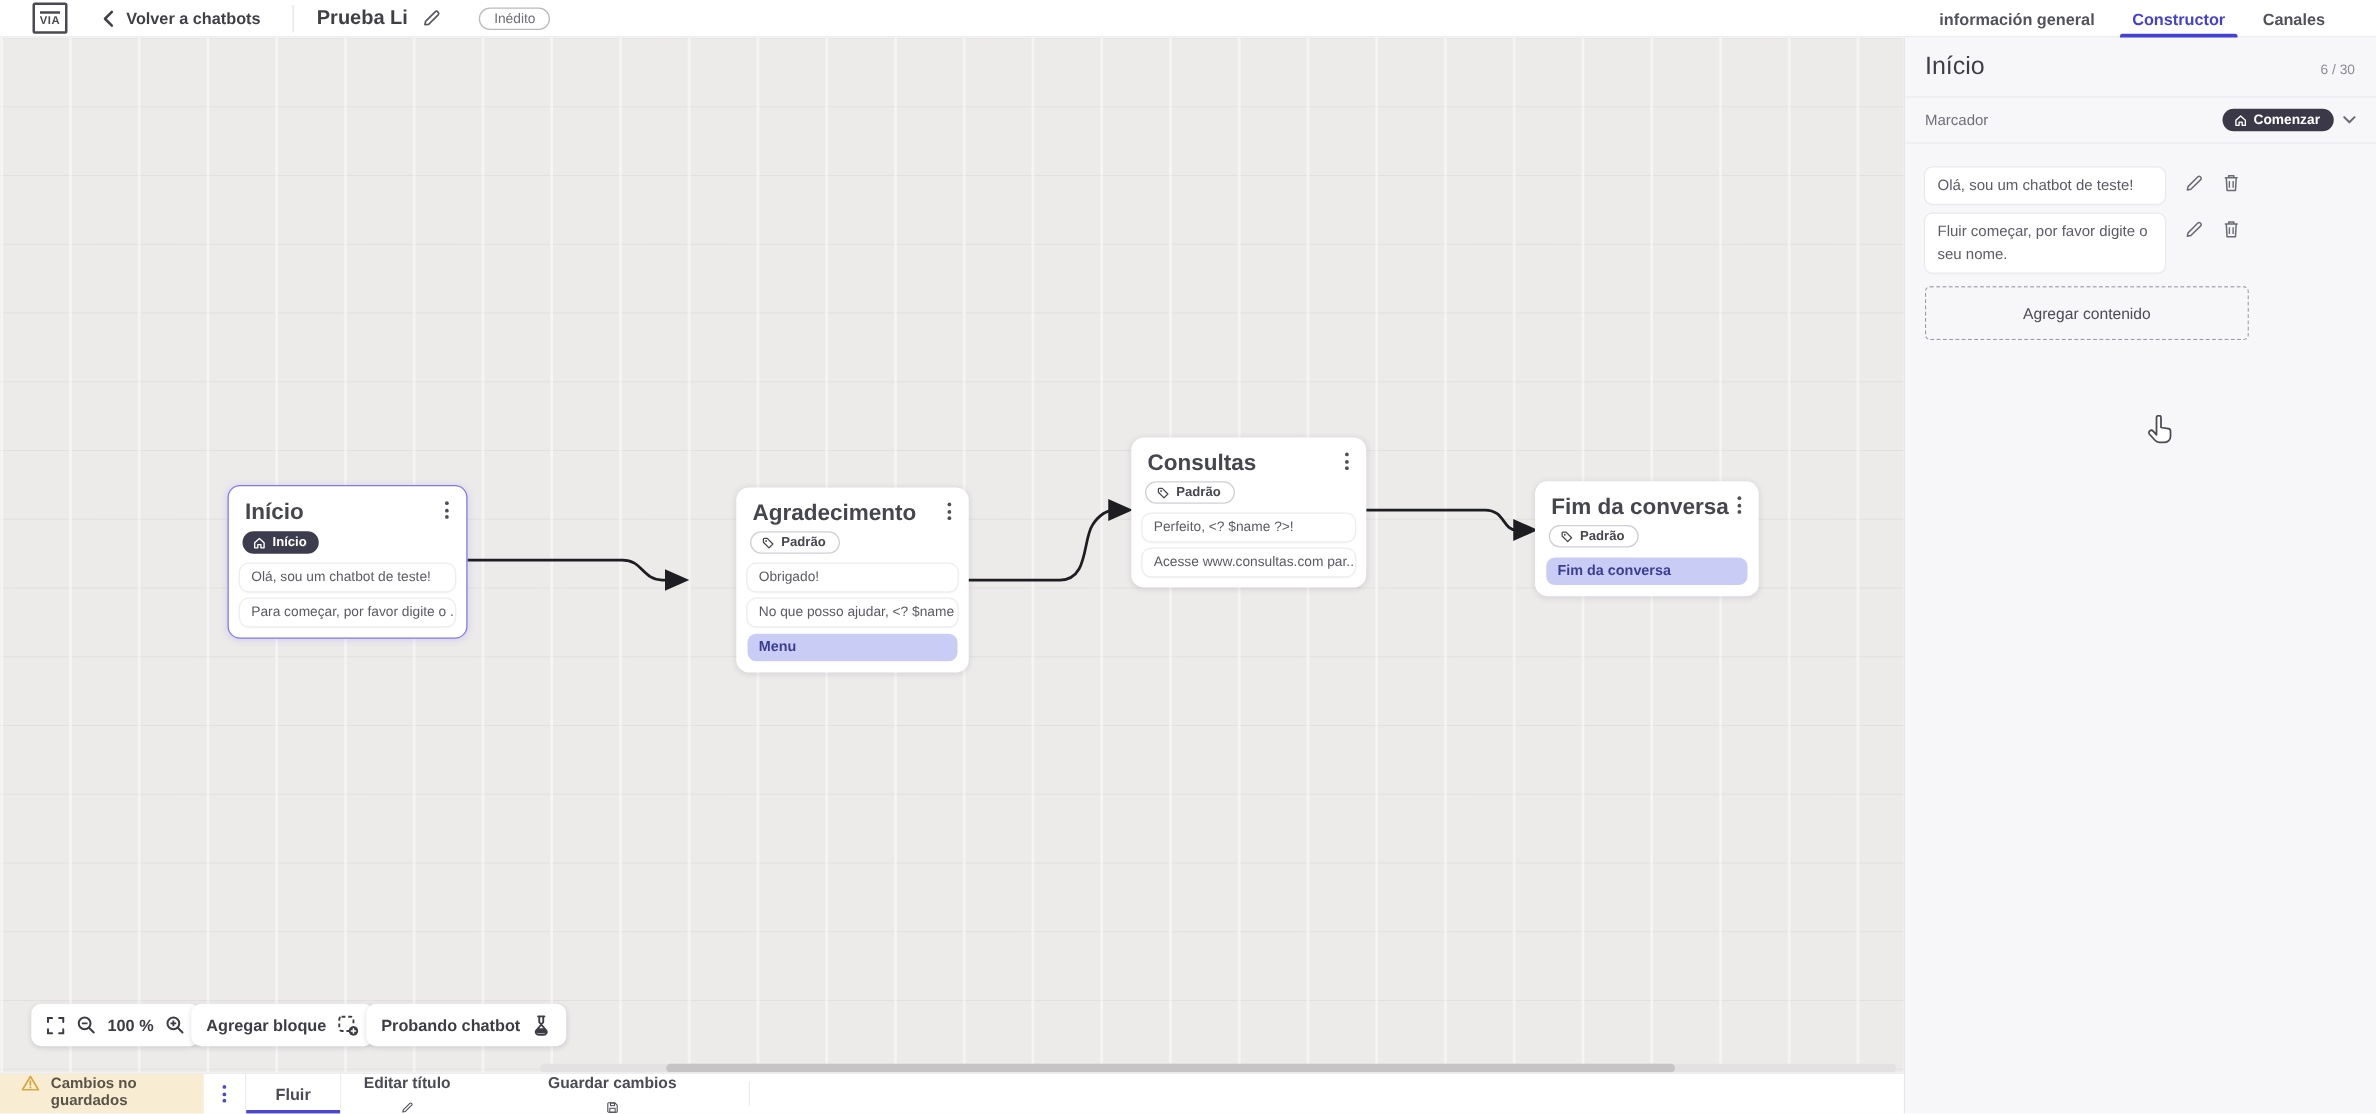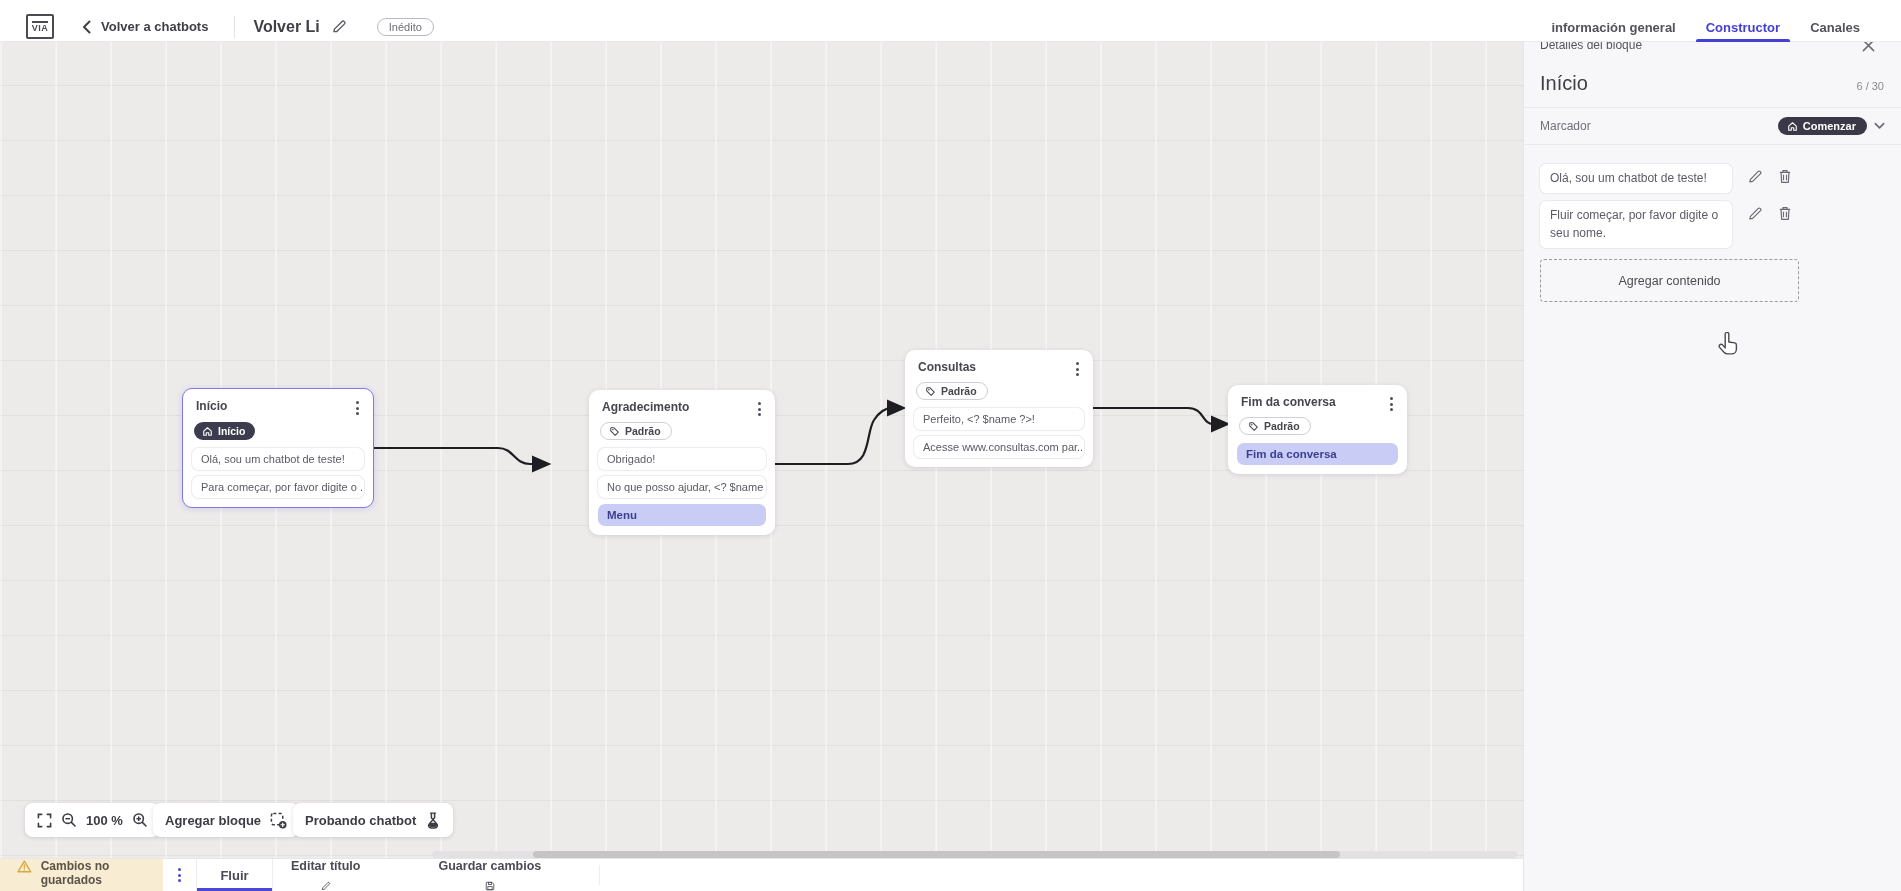--- a/index.html
+++ b/index.html
@@ -1,21 +1,21 @@
 <!DOCTYPE html>
 <html><head>
 <meta charset="utf-8">
 <style>
   * { margin:0; padding:0; box-sizing:border-box; }
   html,body { width:1901px; height:891px; overflow:hidden; }
   body { font-family:"Liberation Sans", sans-serif; }
   .root { position:relative; width:1901px; height:891px; background:#fff; overflow:hidden; }
 
   
-  .topbar { position:absolute; left:0; top:12px; width:1901px; height:30px; background:#fff;
+  .topbar { position:absolute; left:0; top:0; width:1901px; height:30px; background:#fff;
             border-bottom:1px solid #e9e9ee; display:flex; align-items:center; z-index:30; }
   .logo-box { width:28px; height:25px; margin-left:26px; border:2px solid #4a4a52; border-radius:2px;
               display:flex; flex-direction:column; align-items:center; justify-content:center; background:#fff; }
   .logo-box .bar { width:16px; height:3px; border-bottom:2px solid #4a4a52; margin-bottom:1px; }
   .logo-box .txt { font-size:9px; font-weight:bold; letter-spacing:.5px; color:#4a4a52; line-height:1; }
   .back-wrap { display:flex; align-items:center; gap:10px; margin-left:28px; cursor:pointer; }
   .back-label { font-size:13px; font-weight:bold; color:#3f3f46; }
   .tb-divider { width:1px; height:22px; background:#e2e2e6; margin:0 18px 0 26px; }
   .doc-title { font-size:16px; font-weight:bold; color:#3f3f46; }
   .edit-pencil { margin-left:12px; cursor:pointer; display:flex; }
@@ -36,21 +36,21 @@
               linear-gradient(to bottom, rgba(160,155,155,.14) 1px, transparent 1px),
               linear-gradient(to right, rgba(160,155,155,.10) 1px, transparent 1px);
             background-size:55px 55px; }
   .connectors { position:absolute; left:0; top:0; width:1523px; height:828px; pointer-events:none; }
 
   
   .block { position:absolute; background:#fff; border-radius:10px; padding:10px 9px 9px 9px;
            box-shadow:0 1px 5px rgba(40,40,70,.13); }
   .block.selected { border:1.5px solid #7f78ea; box-shadow:0 1px 6px rgba(90,80,220,.18); }
   .card-head { display:flex; align-items:flex-start; justify-content:space-between; padding:0 2px 0 4px; }
-  .card-title { font-size:12px; font-weight:bold; color:#46464f; }
+  .card-title { font-size:18px; font-weight:bold; color:#46464f; }
   .kebab { display:flex; flex-direction:column; gap:2.6px; padding:2px 3px; cursor:pointer; }
   .kebab i { width:3px; height:3px; border-radius:50%; background:#4e4e58; display:block; }
   .pill-dark { display:inline-flex; align-items:center; gap:5px; background:#3d3b4e; color:#fff;
                font-size:10.5px; font-weight:bold; border-radius:999px; padding:3px 10px 3px 8px; margin:5px 0 2px 2px; }
   .pill-outline { display:inline-flex; align-items:center; gap:5px; border:1.3px solid #cfcfd7; color:#46464f;
                font-size:10.5px; font-weight:bold; border-radius:999px; padding:2px 10px 2px 8px; margin:4px 0 2px 2px; background:#fff; }
   .msg { margin-top:6px; background:#fff; border-radius:7px; padding:5px 9px; font-size:11px; color:#5a5a64;
          box-shadow:0 0 0 1px #ececf1, 0 1px 2px rgba(0,0,0,.05);
          white-space:nowrap; overflow:hidden; }
   .action-row { margin-top:6px; background:#c9cdf6; border-radius:7px; padding:5px 9px; font-size:11.5px;
@@ -136,21 +136,21 @@
       <span class="bar"></span>
       <span class="txt">VIA</span>
     </div>
     <div class="back-wrap">
       <svg width="9" height="14" viewBox="0 0 9 14">
         <polyline points="7.5,1.5 2,7 7.5,12.5" fill="none" stroke="#3f3f46" stroke-width="2" stroke-linecap="round" stroke-linejoin="round"></polyline>
       </svg>
       <span class="back-label">Volver a chatbots</span>
     </div>
     <div class="tb-divider"></div>
-    <span class="doc-title">Volver Li</span>
+    <span class="doc-title">Prueba Li</span>
     <span class="edit-pencil">
       <svg width="15" height="15" viewBox="0 0 16 16">
           <path d="M2 13.5 L2.6 10.8 L10.8 2.6 a1.5 1.5 0 0 1 2.1 0 l0.5 0.5 a1.5 1.5 0 0 1 0 2.1 L5.2 13.4 Z" fill="none" stroke="#55555e" stroke-width="1.4" stroke-linejoin="round"></path>
         </svg>
     </span>
     <span class="status-pill">Inédito</span>
 
     <div class="top-tabs">
       <div class="top-tab">información general</div>
       <div class="top-tab active">Constructor</div>
@@ -284,28 +284,20 @@
         <path d="M5.2 11.5 H10.8 L12 13.2 A2 2 0 0 1 10 16 H6 A2 2 0 0 1 4 13.2 Z" transform="scale(1,0.93)" fill="#3c3c45" stroke="none"></path>
       </svg>
     </div>
 
     <div class="hscroll-track">
       <div class="hscroll-thumb"></div>
     </div>
   </div>
 
   <div class="panel">
-    <div class="panel-head">
-      <span class="panel-head-title">Detalles del bloque</span>
-      <span class="close-x">
-        <svg width="13" height="13" viewBox="0 0 14 14">
-            <path d="M1.5 1.5 L12.5 12.5 M12.5 1.5 L1.5 12.5" stroke="#6b6b76" stroke-width="1.6" stroke-linecap="round"></path>
-          </svg>
-      </span>
-    </div>
     <div class="panel-title-row">
       <span class="panel-title">Início</span>
       <span class="panel-counter">6 / 30</span>
     </div>
     <div class="pdivider"></div>
     <div class="marker-row">
       <span class="marker-label">Marcador</span>
       <span class="marker-right">
         <span class="marker-pill">
           <svg width="11" height="11" viewBox="0 0 16 16">

